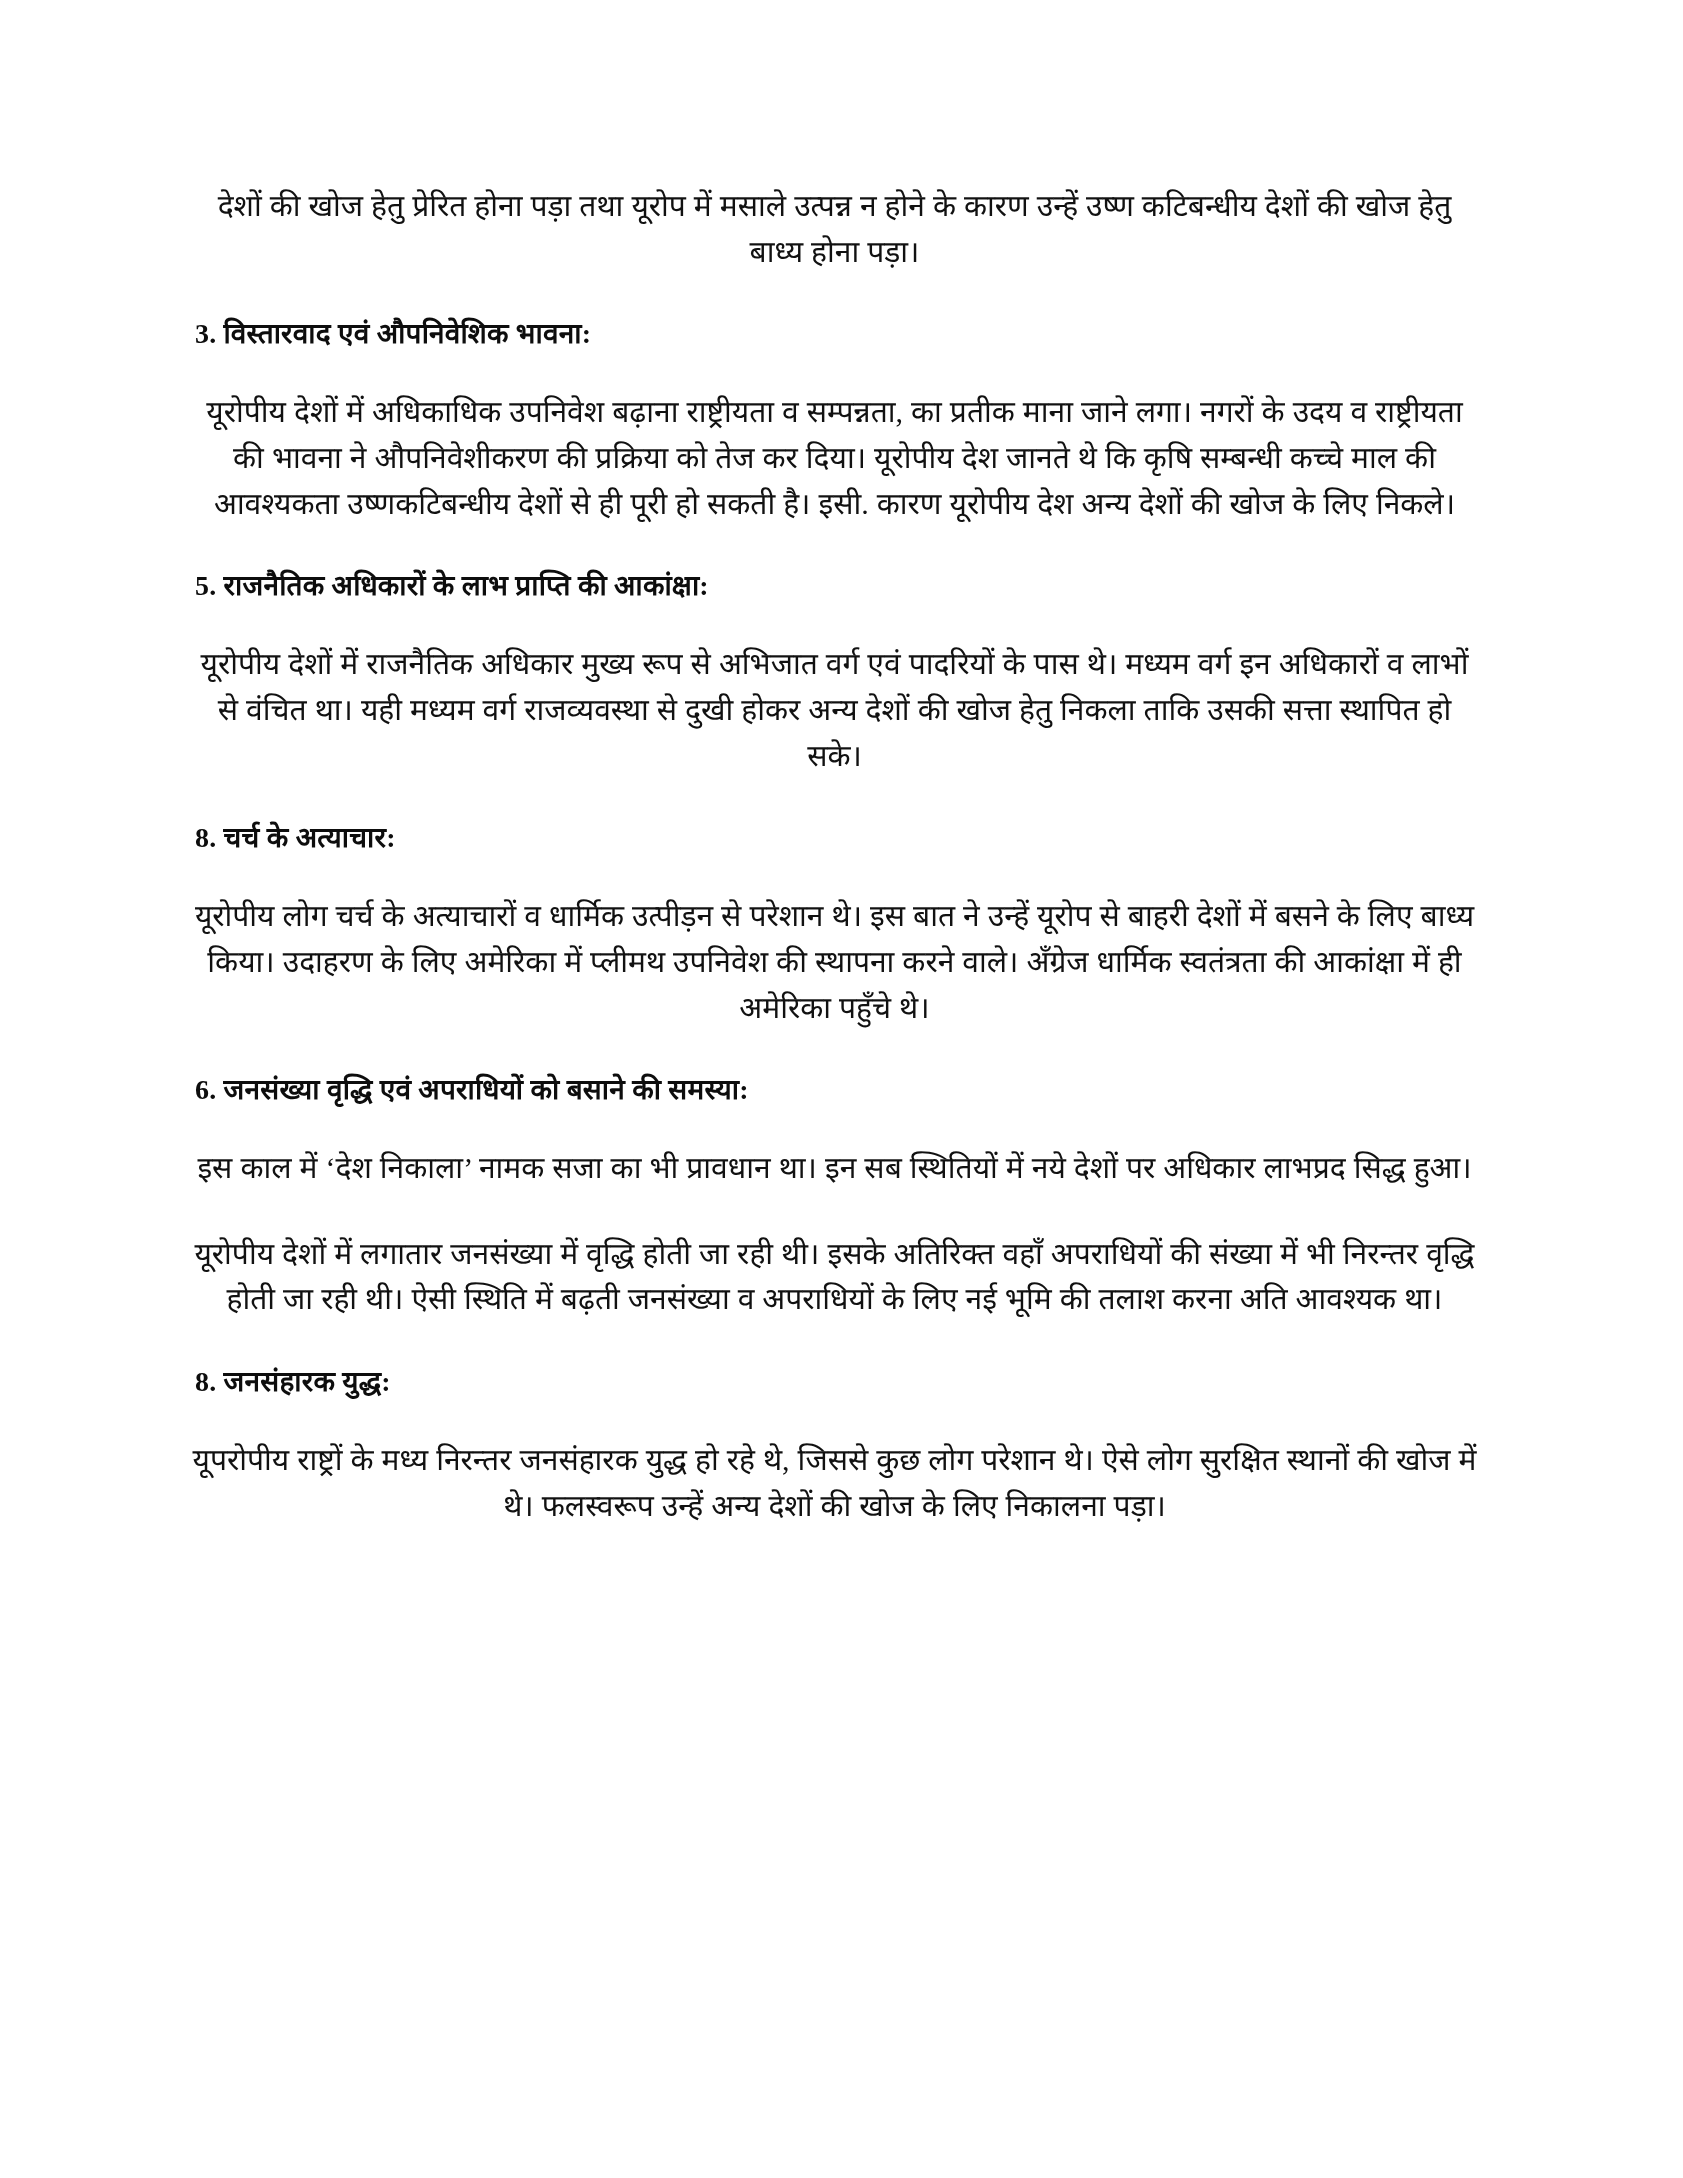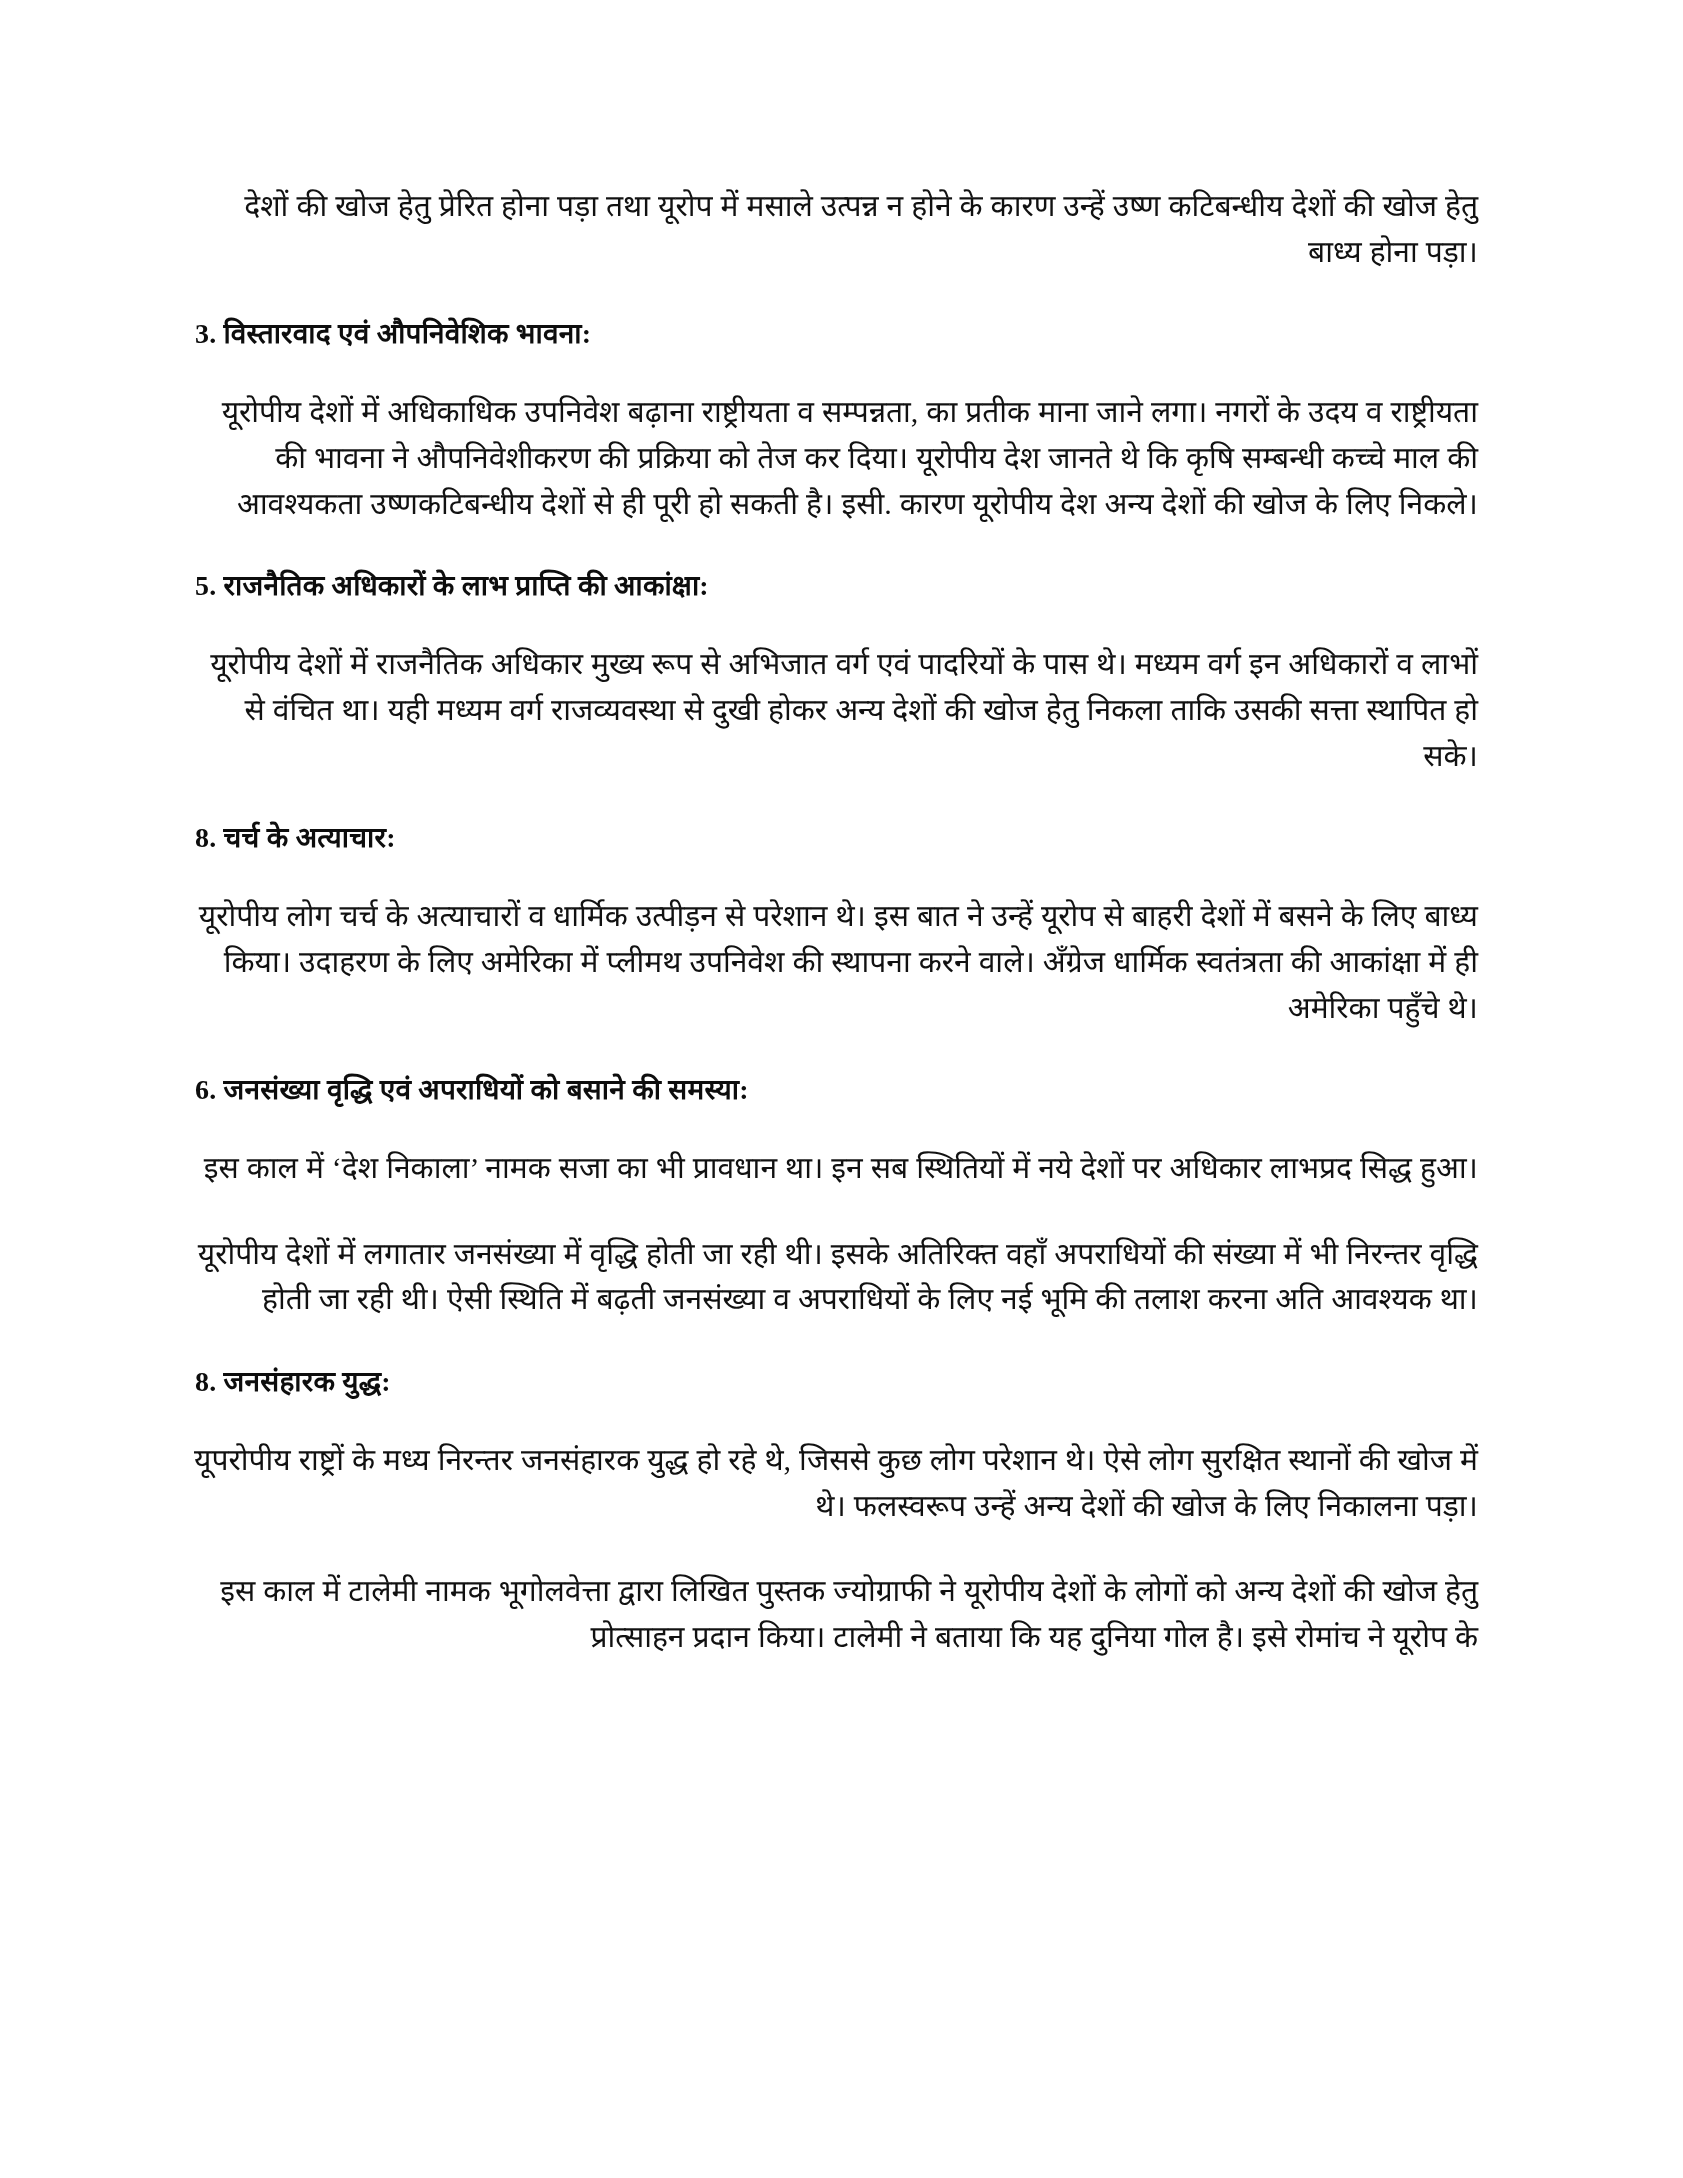--- a/index.html
+++ b/index.html
@@ -26,21 +26,21 @@
 
   .content {
     width: 1287px;
   }
 
   .para {
     font-size: 30px;
     line-height: 1.52;
     color: #111111;
     margin: 0 0 40px 0;
-    text-align: right;
+    text-align: center;
     word-spacing: 0.5px;
     letter-spacing: 0px;
   }
 
   .heading {
     font-size: 28px;
     font-weight: bold;
     line-height: 1.4;
     color: #0d0d0d;
     margin: 0 0 36px 4px;
@@ -79,17 +79,16 @@
 
     <p class="para">इस काल में ‘देश निकाला’ नामक सजा का भी प्रावधान था। इन सब स्थितियों में नये देशों पर अधिकार लाभप्रद सिद्ध हुआ।</p>
 
     <p class="para">यूरोपीय देशों में लगातार जनसंख्या में वृद्धि होती जा रही थी। इसके अतिरिक्त वहाँ अपराधियों की संख्या में भी निरन्तर वृद्धि होती जा रही थी। ऐसी स्थिति में बढ़ती जनसंख्या व अपराधियों के लिए नई भूमि की तलाश करना अति आवश्यक था।</p>
 
     <h2 class="heading">8. जनसंहारक युद्ध:</h2>
 
     <p class="para">यूपरोपीय राष्ट्रों के मध्य निरन्तर जनसंहारक युद्ध हो रहे थे, जिससे कुछ लोग परेशान थे। ऐसे लोग सुरक्षित स्थानों की खोज में थे। फलस्वरूप उन्हें अन्य देशों की खोज के लिए निकालना पड़ा।</p>
 
 
-    <p class="para">इस काल में टालेमी नामक भूगोलवेत्ता द्वारा लिखित पुस्तक ज्योग्राफी ने यूरोपीय देशों के लोगों को अन्य देशों की खोज हेतु प्रोत्साहन प्रदान किया। टालेमी ने बताया कि यह दुनिया गोल है। इसे रोमांच ने यूरोप के</p>
 
   </div>
 </div>
 
 
 </body></html>

